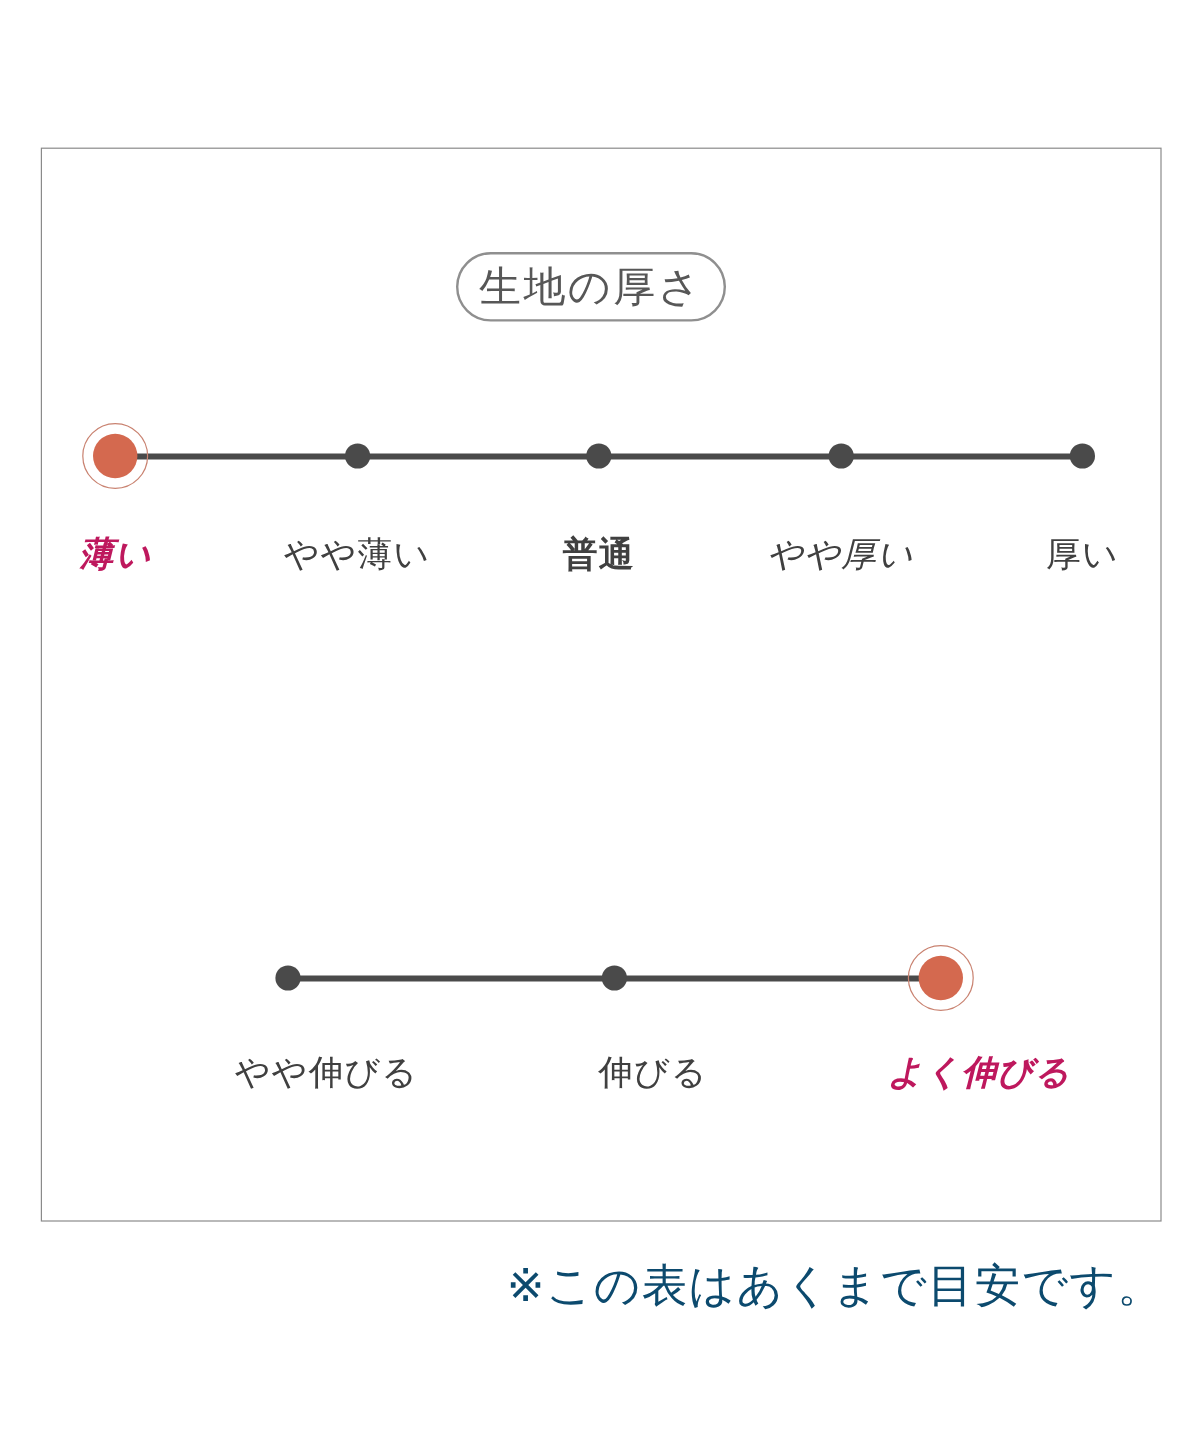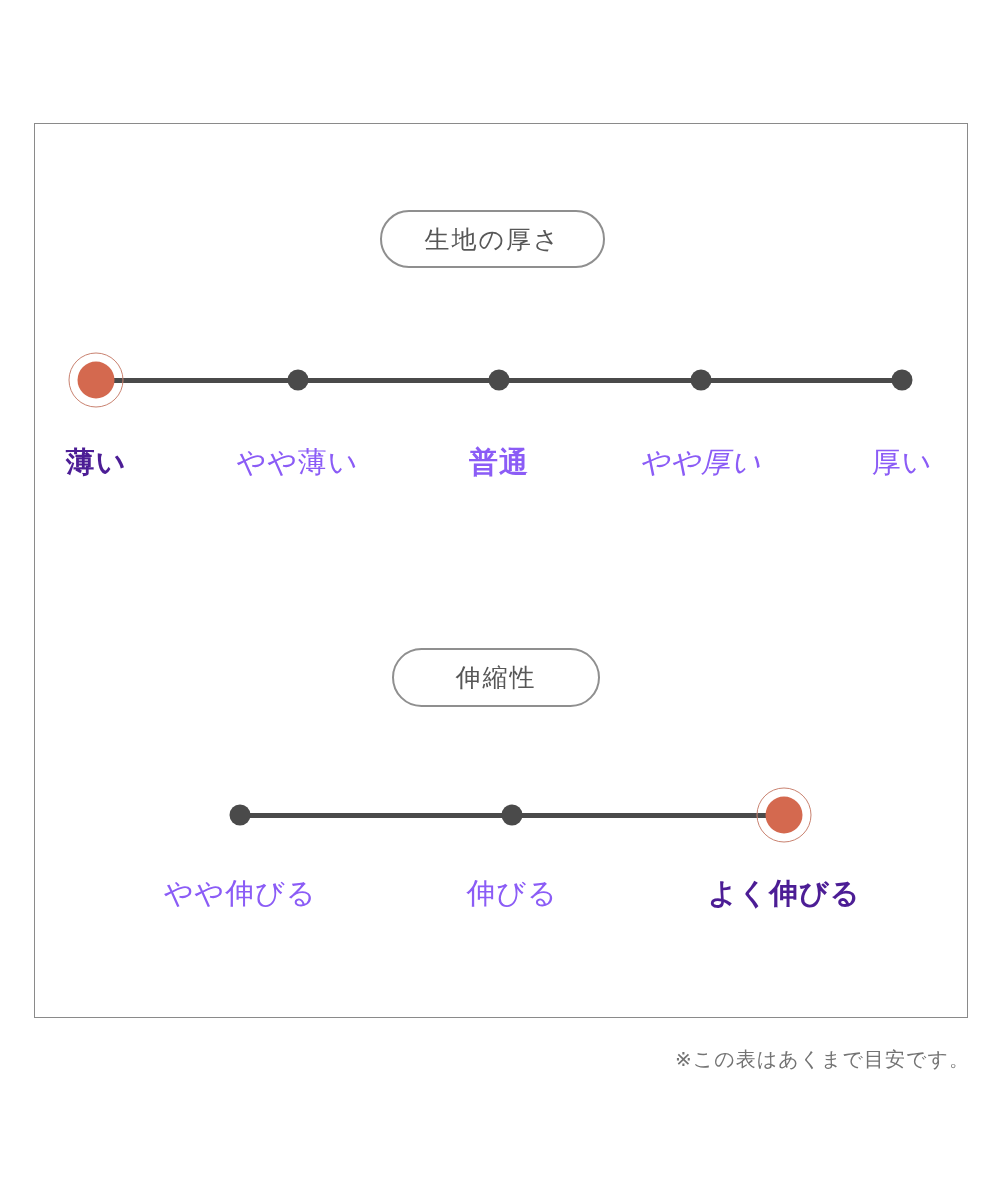--- a/index.html
+++ b/index.html
@@ -8,21 +8,21 @@
   .canvas { position:relative; width:1000px; height:1200px; background:#ffffff; overflow:hidden; }
 
   .frame {
     position:absolute; left:34px; top:123px; width:934px; height:895px;
     border:1.5px solid #8a8a8a; background:#ffffff;
   }
 
   .pill {
     position:absolute; display:flex; align-items:center; justify-content:center;
     border:2px solid #8f8f8f; border-radius:32px;
-    color:#575757; font-size:25px; letter-spacing:2px; background:#ffffff;
+    color:#575757; font-size:35px; letter-spacing:2px; background:#ffffff;
   }
   .pill-1 { left:380px; top:210px; width:225px; height:58px; }
   .pill-2 { left:392px; top:648px; width:208px; height:59px; }
 
   .scale { position:absolute; height:0; }
   .scale-1 { left:96px;  top:380px; width:806px; }
   .scale-2 { left:240px; top:815px; width:544px; }
 
   .track {
     position:absolute; left:0; right:0; top:-2.5px; height:5px;
@@ -32,29 +32,29 @@
     position:absolute; top:0; width:21px; height:21px; border-radius:50%;
     background:#4a4a4a; transform:translate(-50%,-50%);
   }
   .dot.selected { width:37px; height:37px; background:#d4694f; }
   .ring {
     position:absolute; top:0; width:55px; height:55px; border-radius:50%;
     border:1.5px solid #c98270; background:transparent; transform:translate(-50%,-50%);
   }
   .scale-label {
     position:absolute; transform:translate(-50%,-50%); white-space:nowrap;
-    font-size:29px; font-weight:500; color:#8b5cf6; letter-spacing:1px;
+    font-size:29px; font-weight:500; color:#404040; letter-spacing:1px;
   }
-  .scale-label.selected { font-weight:700; color:#4c1d95; }
+  .scale-label.selected { font-weight:700; color:#be185d;font-style:italic; }
   .scale-1 .scale-label { top:83px; }
-  .scale-2 .scale-label { top:79px; }
+  .scale-2 .scale-label { top:79px;margin-left:32px; }
 
   .footnote {
     position:absolute; top:1046px; right:30px;
-    font-size:20px; color:#737373; letter-spacing:1px; white-space:nowrap;
+    font-size:38px; color:#0c4a6e; letter-spacing:1px; white-space:nowrap;
   }
 </style>
 </head>
 <body>
 
 <div class="canvas">
   <div class="frame"></div>
 
   <div class="pill pill-1">
     <span>生地の厚さ</span>
@@ -68,23 +68,20 @@
       <div class="dot" style="left: 25%;"></div>
       <div class="scale-label" style="left: 25%;">やや薄い</div>
       <div class="dot" style="left: 50%;"></div>
       <div class="scale-label" style="left: 50%; font-weight: bold;">普通</div>
       <div class="dot" style="left: 75%;"></div>
       <div class="scale-label" style="left: 75%; font-style: italic;">やや厚い</div>
       <div class="dot" style="left: 100%;"></div>
       <div class="scale-label" style="left: 100%;">厚い</div>
     </div>
 
-  <div class="pill pill-2">
-    <span>伸縮性</span>
-  </div>
 
   <div class="scale scale-2">
       <div class="track"></div>
       <div class="dot" style="left: 0%;"></div>
       <div class="scale-label" style="left: 0%;">やや伸びる</div>
       <div class="dot" style="left: 50%;"></div>
       <div class="scale-label" style="left: 50%;">伸びる</div>
       <div class="ring" style="left: 100%;"></div>
       <div class="dot selected" style="left: 100%;"></div>
       <div class="scale-label selected" style="left: 100%; text-align: center;">よく伸びる</div>

